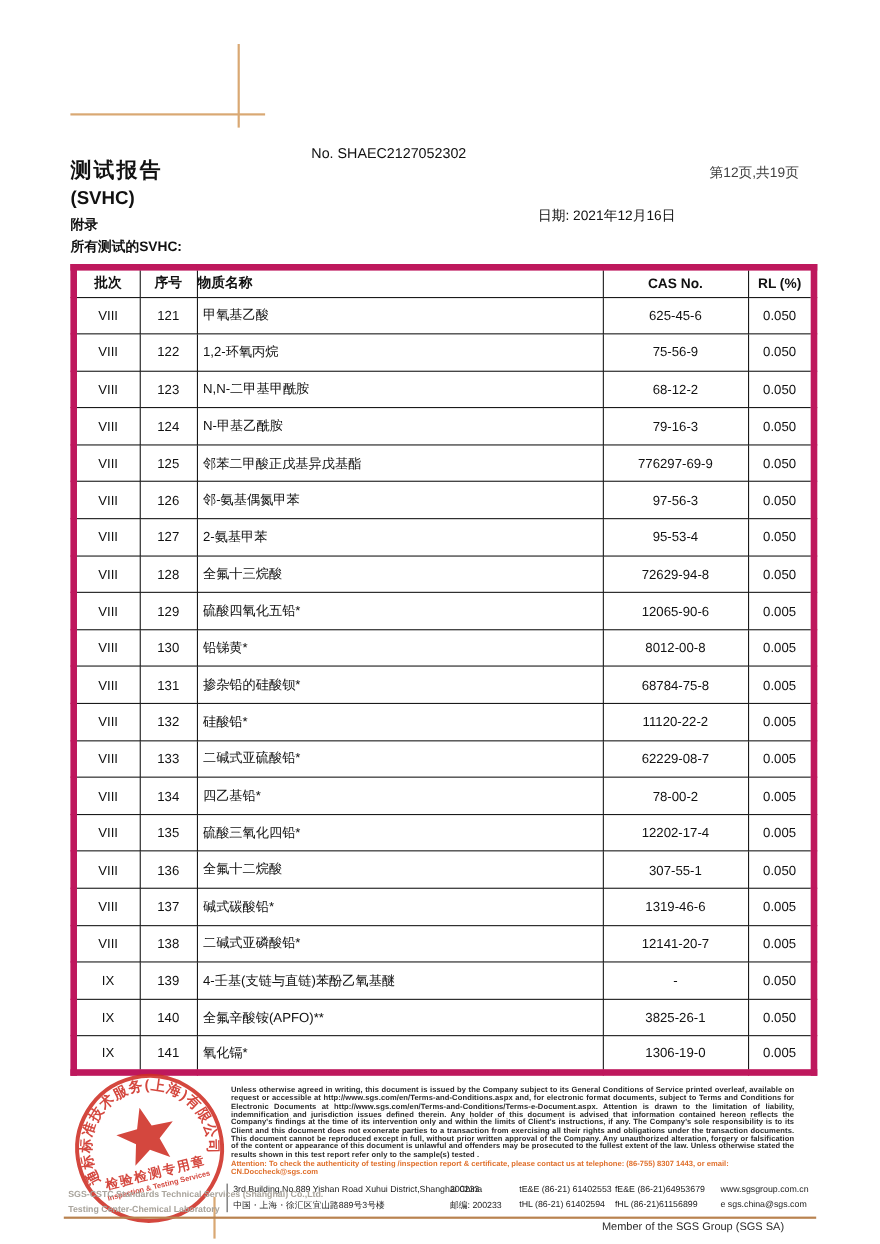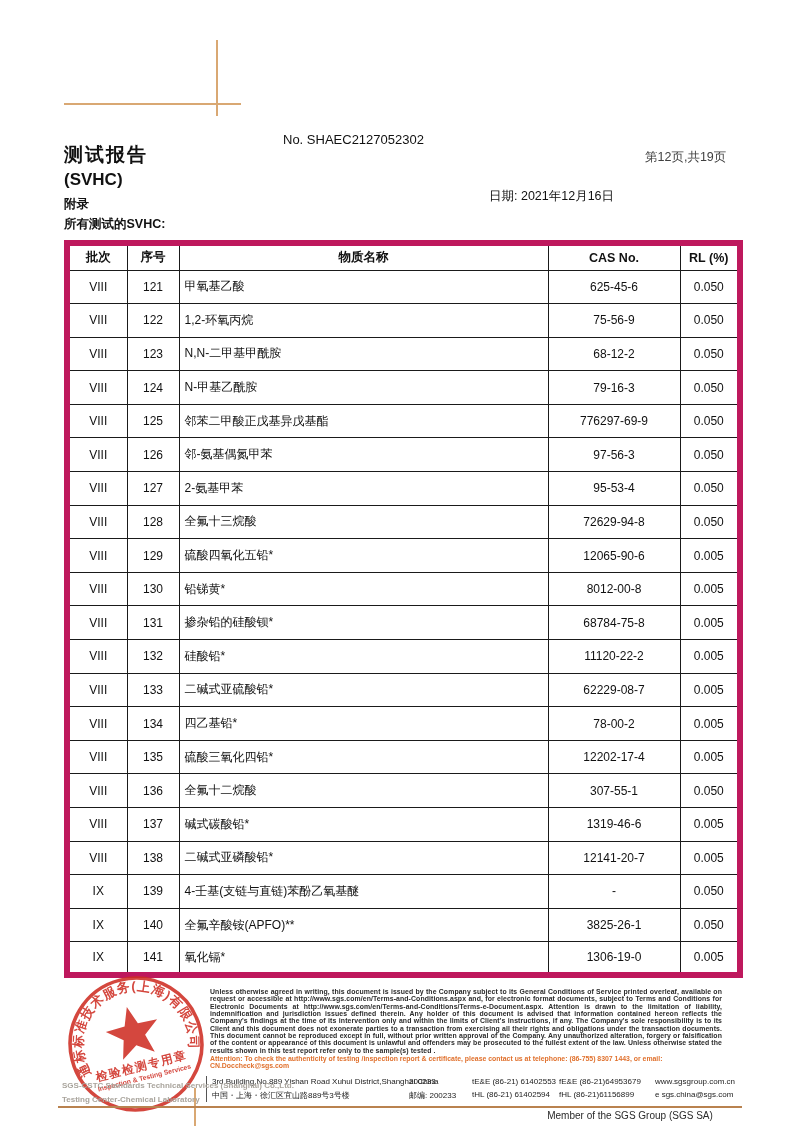--- a/index.html
+++ b/index.html
@@ -27,21 +27,21 @@
   
   .svhc-table {
     position:absolute; left:64px; top:240px; width:673px;
     border-collapse:collapse; table-layout:fixed; border:6px solid #be185d;
     font-size:12px; color:#111;
   }
   .svhc-table th, .svhc-table td { border:1px solid #1a1a1a; overflow:hidden; white-space:nowrap; }
   .svhc-table th { height:27px; font-size:12.5px; font-weight:bold; text-align:center; }
   .svhc-table td { height:33.6px; text-align:center; }
   .svhc-table td.c-name { text-align:left; padding-left:5px; }
-  .svhc-table th.h-name { text-align:center; }
+  .svhc-table th.h-name { text-align:left; }
 
   
   .footer-text { position:absolute; left:210px; top:988px; width:512px; }
   .disclaimer {
     font-size:6.9px; line-height:7.35px; text-align:justify; font-weight:600;
     color:#2a2a2a; letter-spacing:0.1px;
   }
   .attention {
     margin-top:1px; font-size:6.9px; line-height:7.35px; text-align:left; font-weight:bold;
     color:#e0702c;

